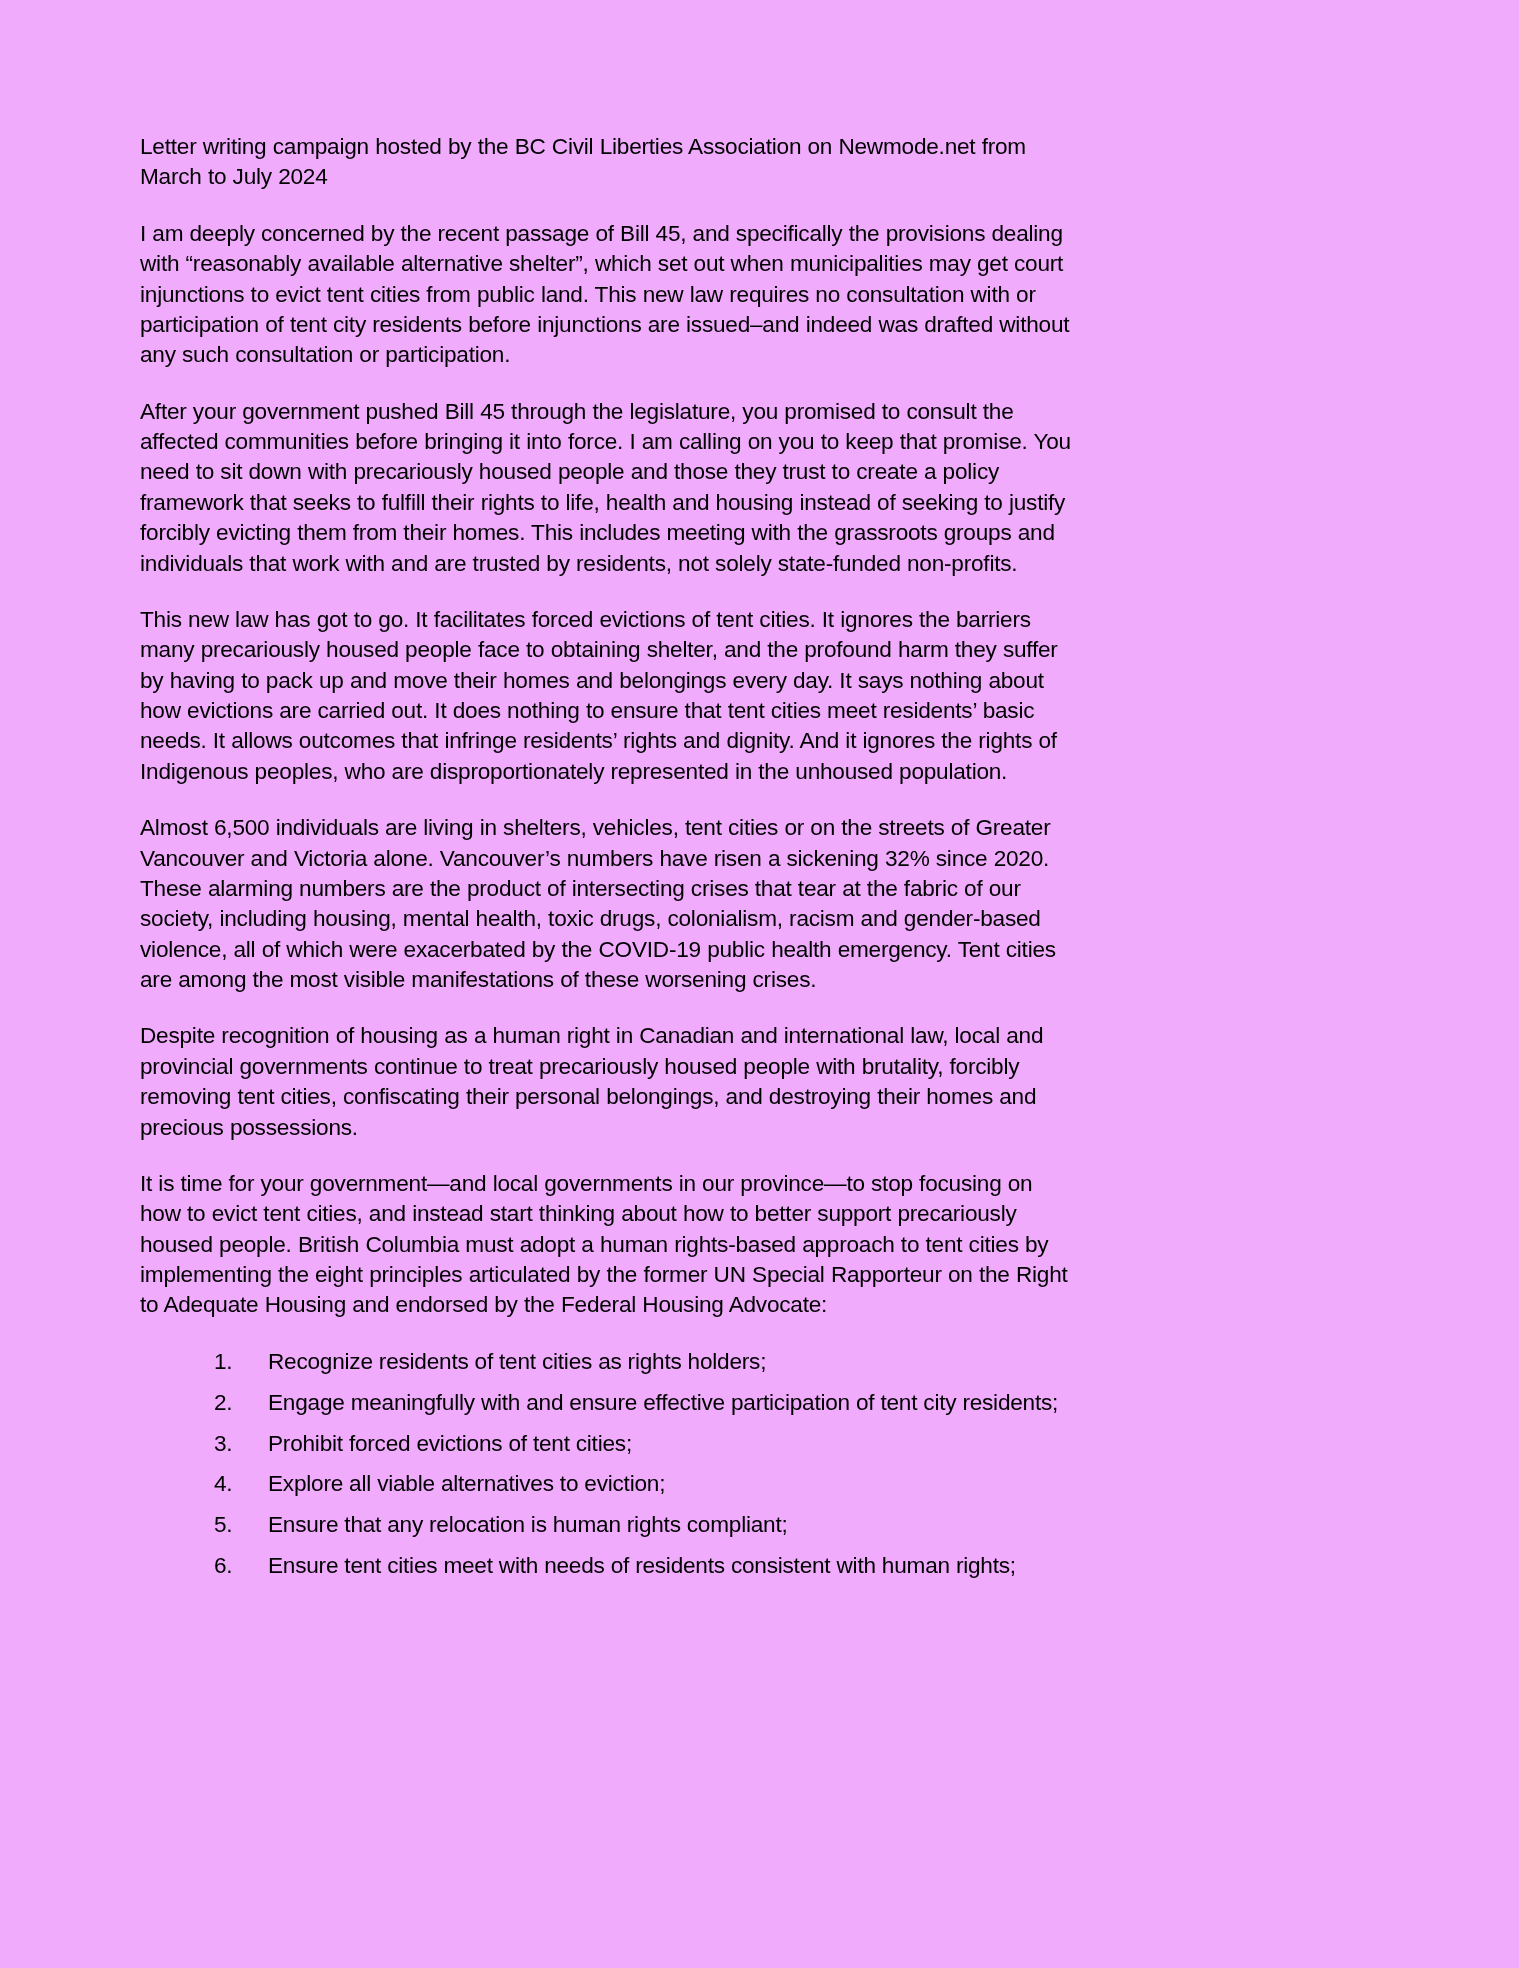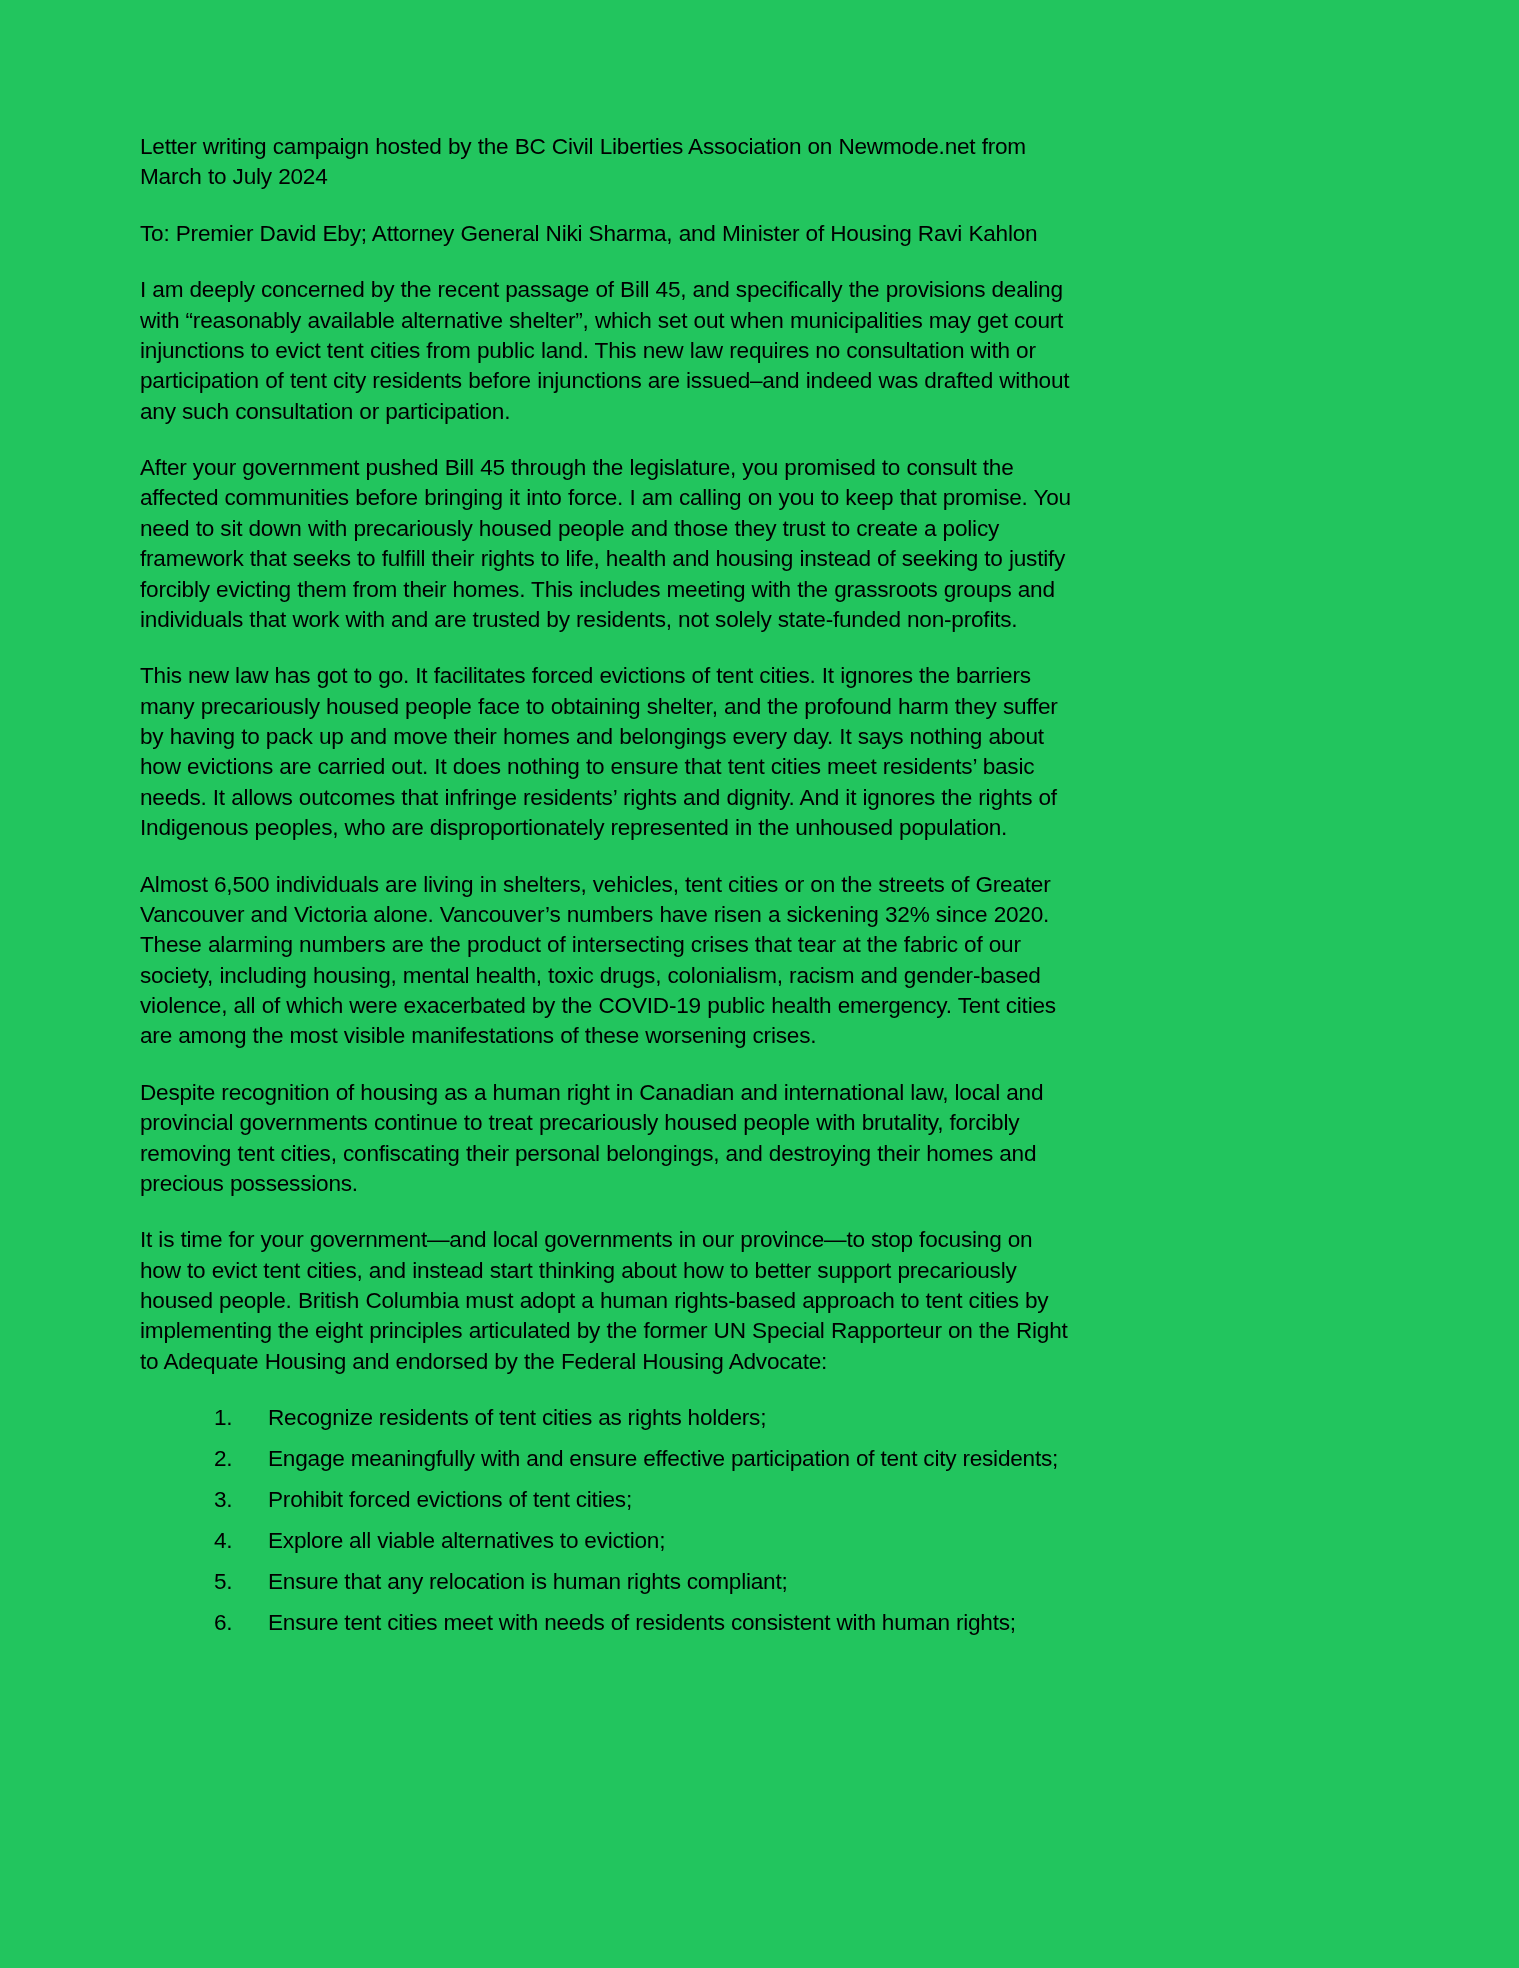--- a/index.html
+++ b/index.html
@@ -11,21 +11,21 @@
     width: 1519px;
     height: 1968px;
     font-family: "Liberation Sans", "DejaVu Sans", sans-serif;
     color: #000000;
     -webkit-font-smoothing: antialiased;
   }
   .page {
     position: relative;
     width: 1519px;
     height: 1968px;
-    background: #22c55e;
+    background: #f0abfc;
     box-sizing: border-box;
     overflow: hidden;
   }
   .doc-body {
     position: absolute;
     left: 140px;
     top: 132px;
     width: 935px;
   }
   p.para {
@@ -64,21 +64,20 @@
   }
 </style>
 </head>
 <body>
 
 <div class="page">
   <div class="doc-body">
 
     <p class="para">Letter writing campaign hosted by the BC Civil Liberties Association on Newmode.net from March to July 2024</p>
 
-    <p class="para">To: Premier David Eby; Attorney General Niki Sharma, and Minister of Housing Ravi Kahlon</p>
 
     <p class="para">I am deeply concerned by the recent passage of Bill 45, and specifically the provisions dealing with “reasonably available alternative shelter”, which set out when municipalities may get court injunctions to evict tent cities from public land. This new law requires no consultation with or participation of tent city residents before injunctions are issued–and indeed was drafted without any such consultation or participation.</p>
 
     <p class="para">After your government pushed Bill 45 through the legislature, you promised to consult the affected communities before bringing it into force. I am calling on you to keep that promise. You need to sit down with precariously housed people and those they trust to create a policy framework that seeks to fulfill their rights to life, health and housing instead of seeking to justify forcibly evicting them from their homes. This includes meeting with the grassroots groups and individuals that work with and are trusted by residents, not solely state-funded non-profits.</p>
 
     <p class="para">This new law has got to go. It facilitates forced evictions of tent cities. It ignores the barriers many precariously housed people face to obtaining shelter, and the profound harm they suffer by having to pack up and move their homes and belongings every day. It says nothing about how evictions are carried out. It does nothing to ensure that tent cities meet residents’ basic needs. It allows outcomes that infringe residents’ rights and dignity. And it ignores the rights of Indigenous peoples, who are disproportionately represented in the unhoused population.</p>
 
     <p class="para">Almost 6,500 individuals are living in shelters, vehicles, tent cities or on the streets of Greater Vancouver and Victoria alone. Vancouver’s numbers have risen a sickening 32% since 2020. These alarming numbers are the product of intersecting crises that tear at the fabric of our society, including housing, mental health, toxic drugs, colonialism, racism and gender-based violence, all of which were exacerbated by the COVID-19 public health emergency. Tent cities are among the most visible manifestations of these worsening crises.</p>
 
     <p class="para">Despite recognition of housing as a human right in Canadian and international law, local and provincial governments continue to treat precariously housed people with brutality, forcibly removing tent cities, confiscating their personal belongings, and destroying their homes and precious possessions.</p>

